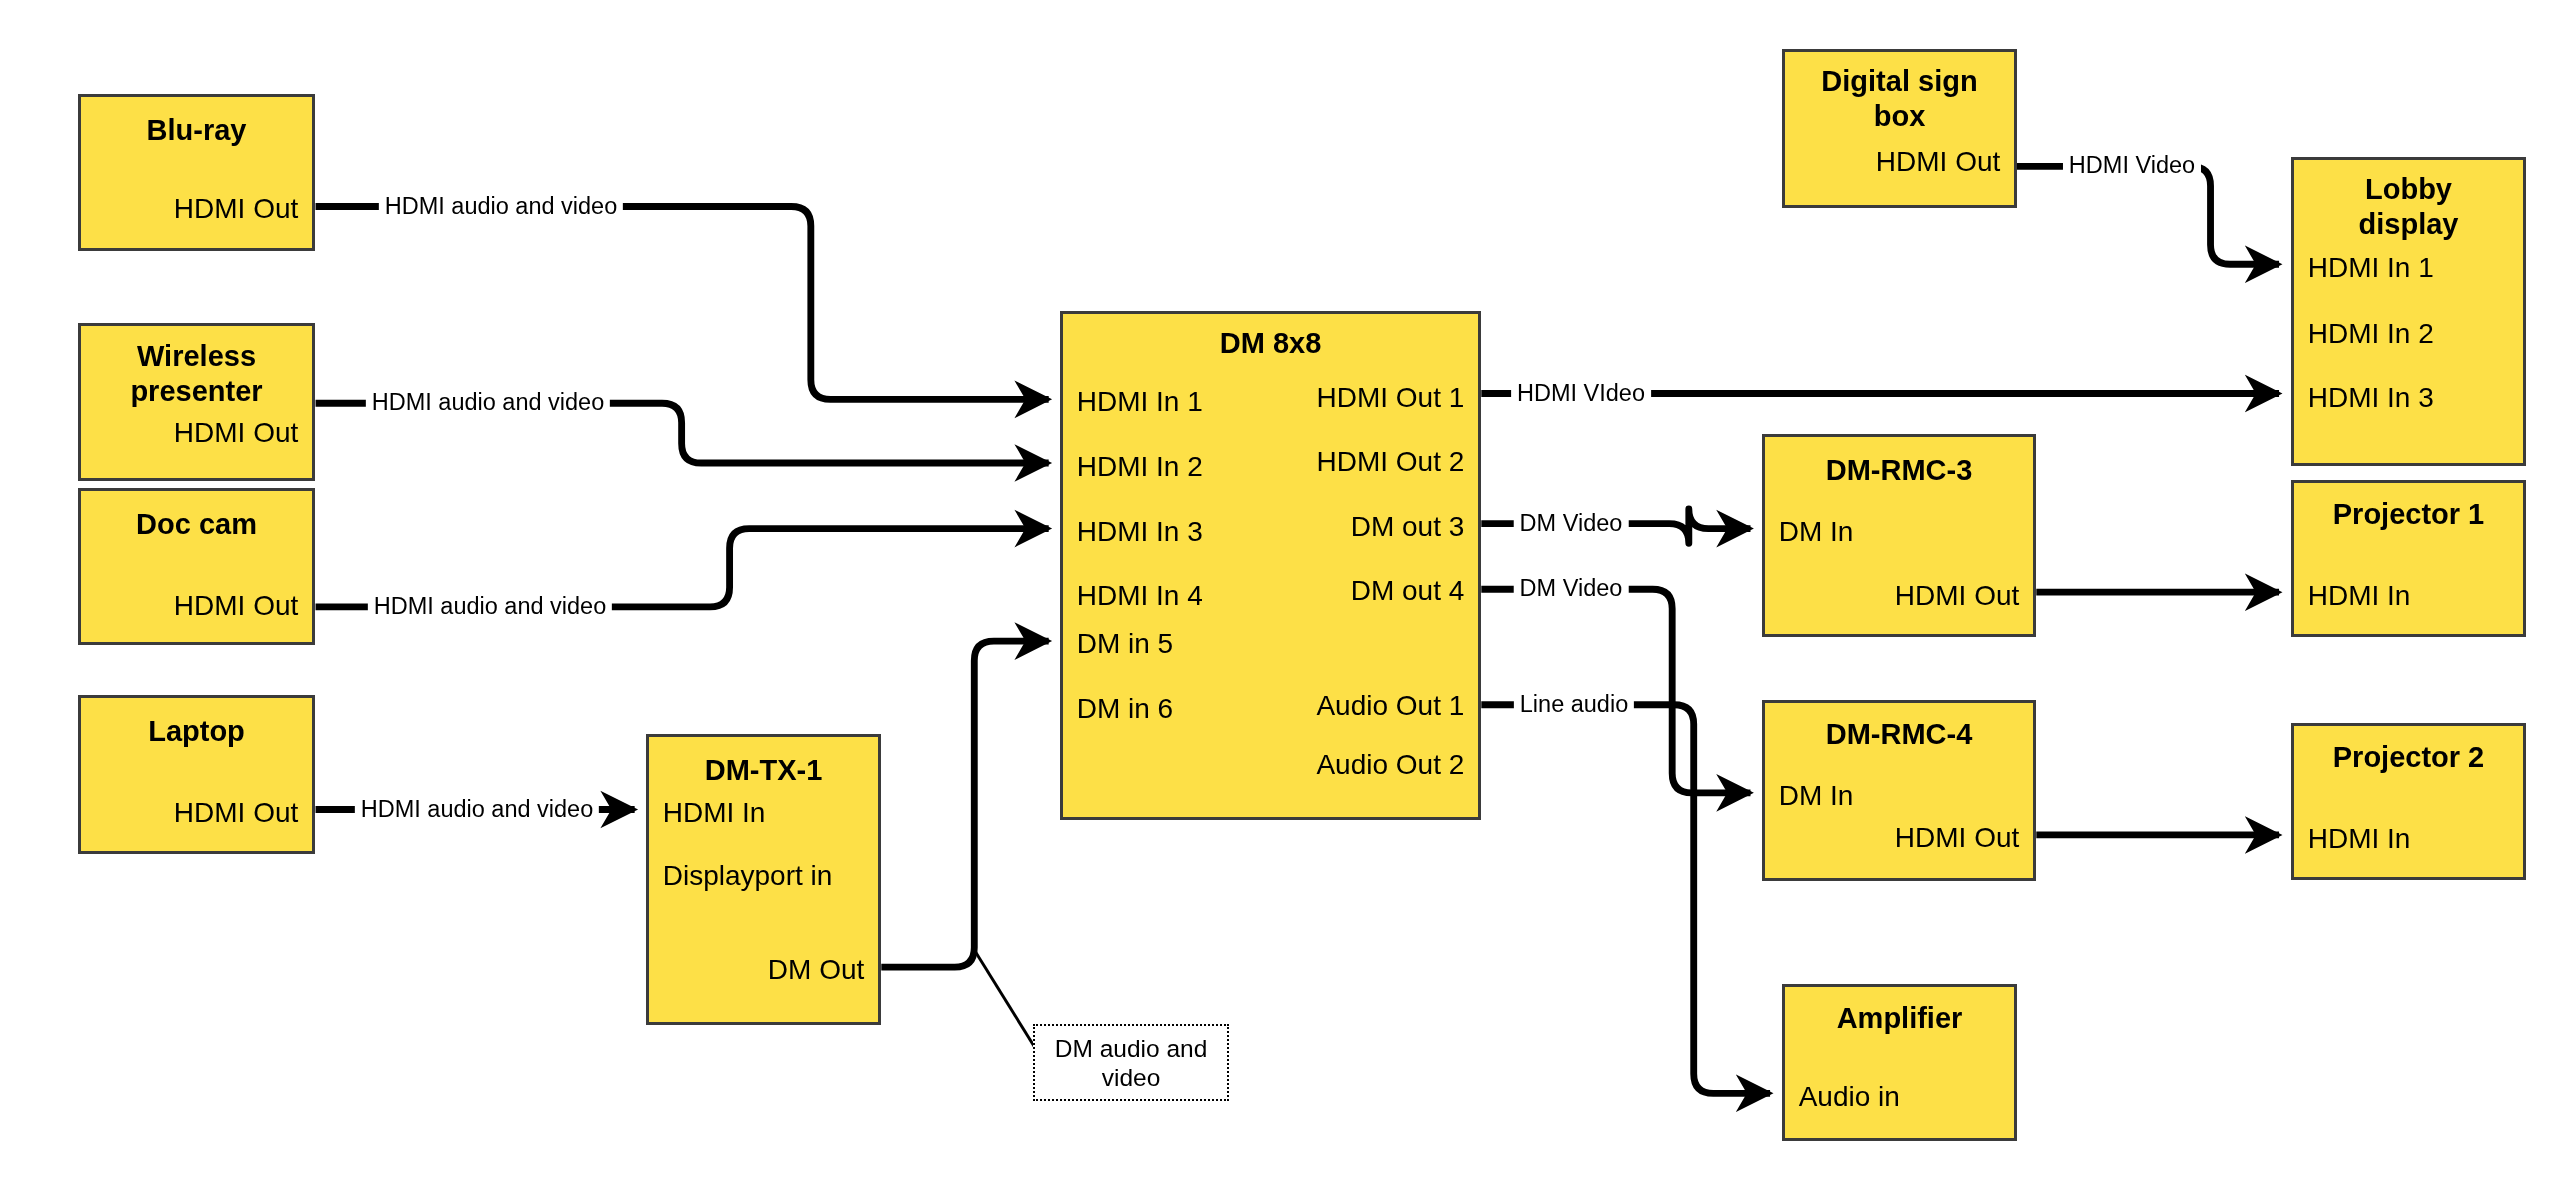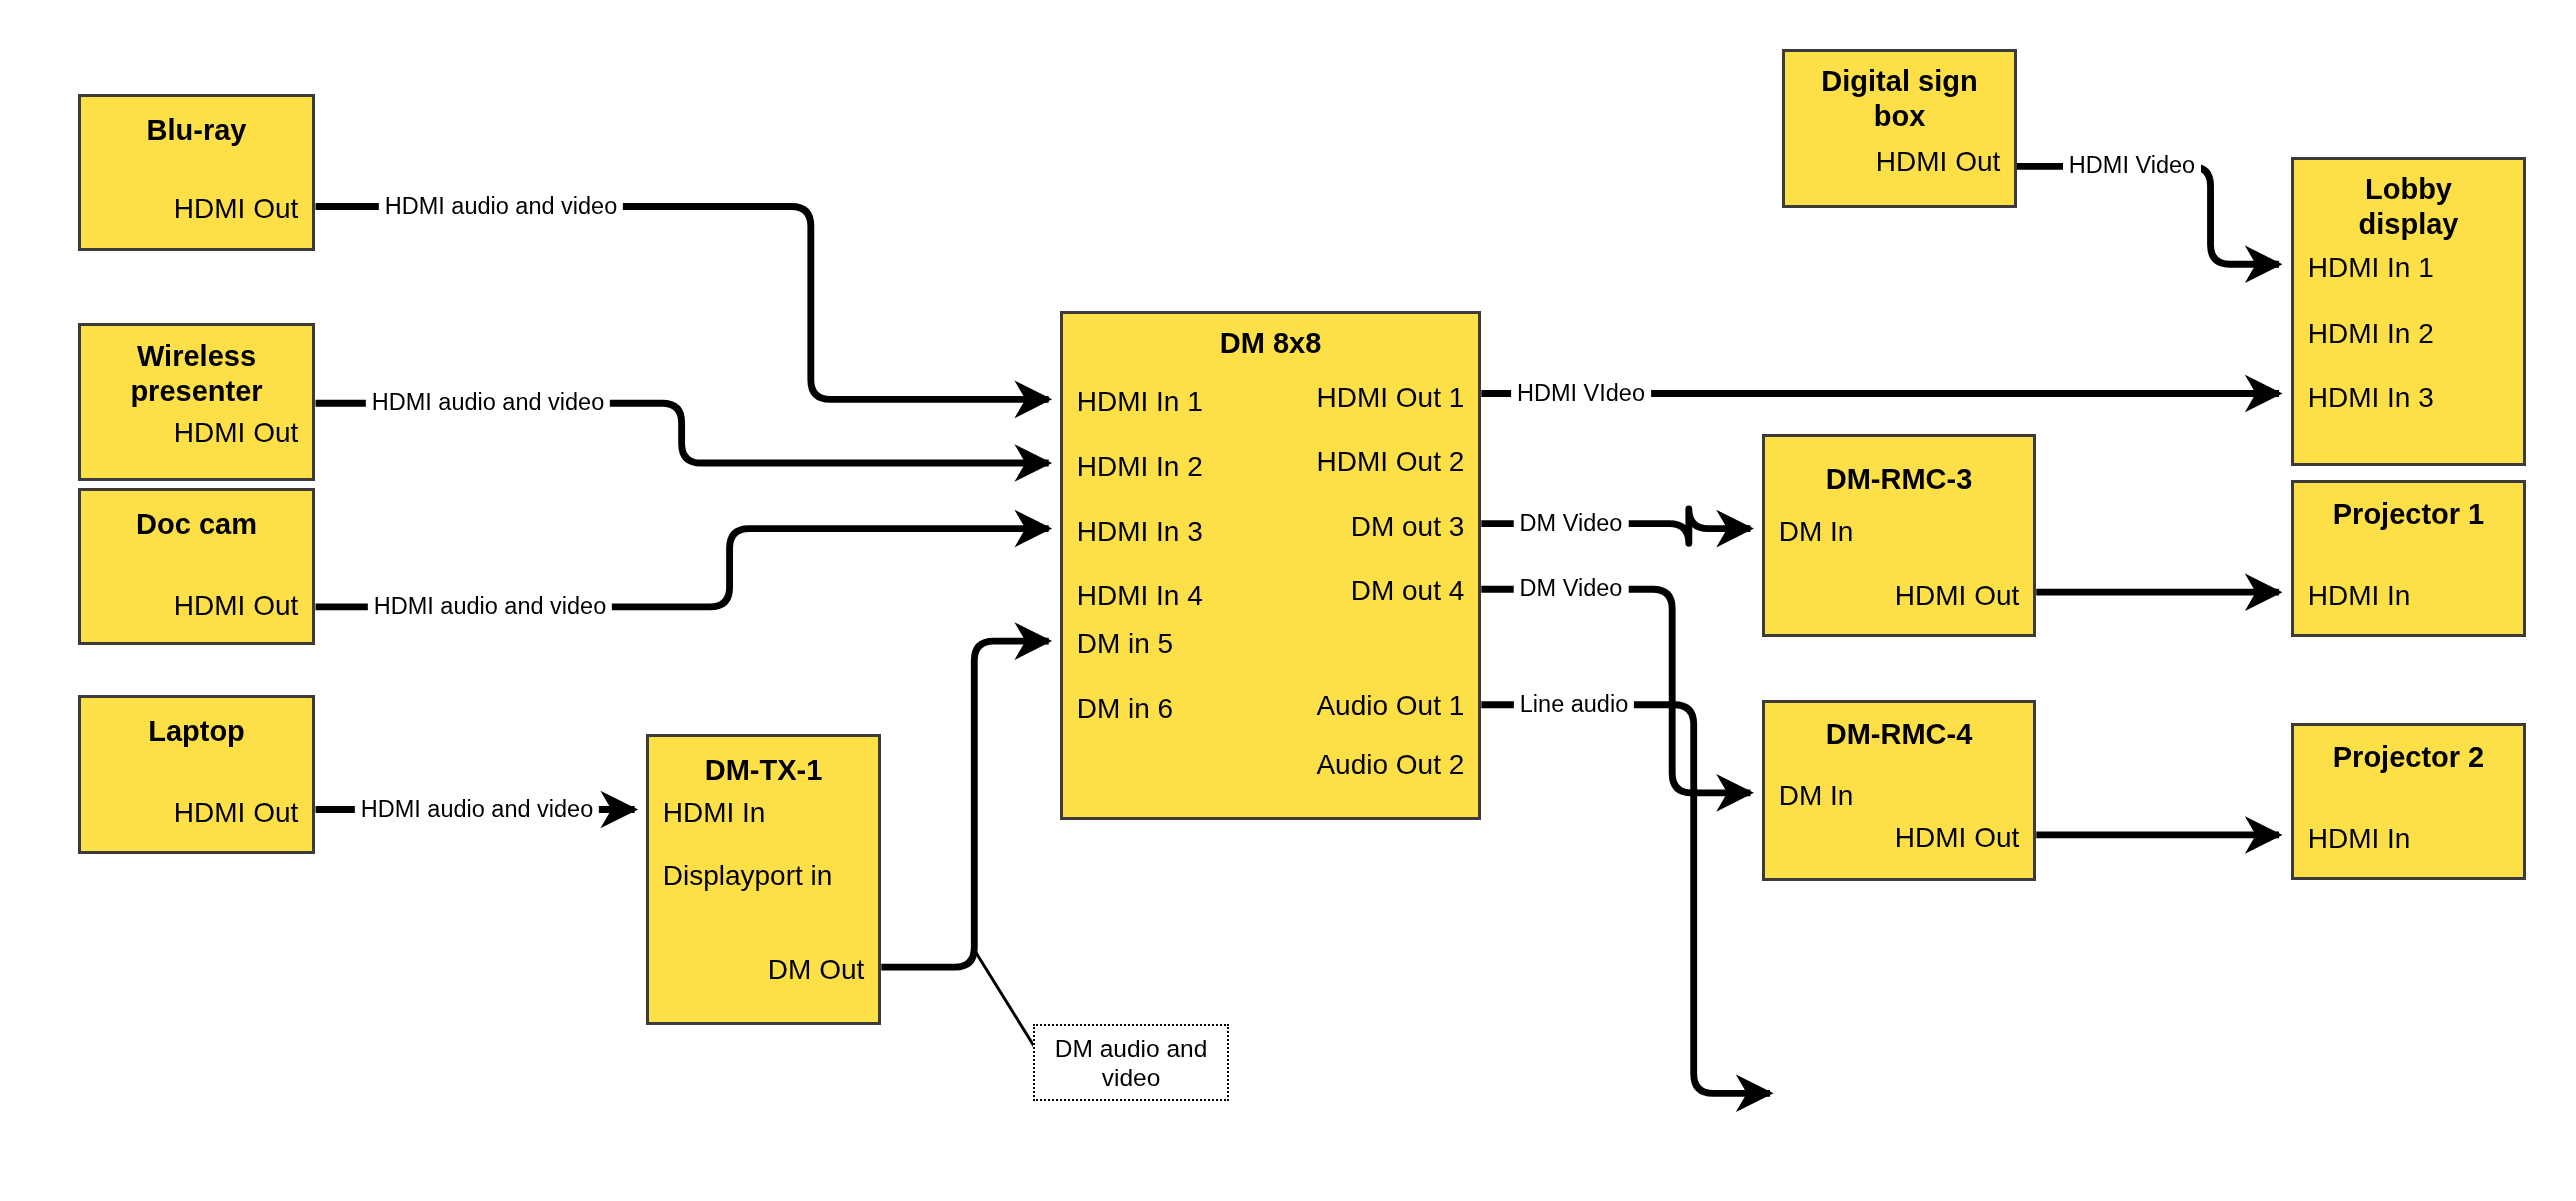--- a/index.html
+++ b/index.html
@@ -157,41 +157,45 @@
 
   <div class="node" style="left:2291px;top:157px;width:235px;height:309px;">
     <div class="title" style="top:11.7px;">Lobby
 display</div>
     <div class="port l" style="top:91px;">HDMI In 1</div>
     <div class="port l" style="top:157px;">HDMI In 2</div>
     <div class="port l" style="top:221px;">HDMI In 3</div>
   </div>
 
   <div class="node" style="left:1762px;top:434px;width:274px;height:203px;">
-    <div class="title" style="top:25px;">DM-RMC-3</div>
+    <div class="title" style="top:16px;">DM-RMC-3</div>
     <div class="port l" style="top:78px;">DM In</div>
     <div class="port r" style="top:142px;">HDMI Out</div>
   </div>
 
   <div class="node" style="left:1762px;top:700px;width:274px;height:181px;">
     <div class="title" style="top:13.7px;">DM-RMC-4</div>
     <div class="port l" style="top:76px;">DM In</div>
     <div class="port r" style="top:118px;">HDMI Out</div>
   </div>
 
   <div class="node" style="left:2291px;top:480px;width:235px;height:157px;">
     <div class="title" style="top:13.7px;">Projector 1</div>
     <div class="port l" style="top:96px;">HDMI In</div>
   </div>
 
   <div class="node" style="left:2291px;top:723px;width:235px;height:157px;">
     <div class="title" style="top:13.7px;">Projector 2</div>
     <div class="port l" style="top:96px;">HDMI In</div>
   </div>
 
+  <div class="node" style="left:1782px;top:984px;width:235px;height:157px;">
+    <div class="title" style="top:13.7px;">Amplifier</div>
+    <div class="port l" style="top:93px;">Audio in</div>
+  </div>
 
   <div class="edge-label" style="left:501px;top:207px;">HDMI audio and video</div>
   <div class="edge-label" style="left:488px;top:403px;">HDMI audio and video</div>
   <div class="edge-label" style="left:490px;top:607px;">HDMI audio and video</div>
   <div class="edge-label" style="left:477px;top:810px;">HDMI audio and video</div>
   <div class="edge-label" style="left:2132px;top:166px;">HDMI Video</div>
   <div class="edge-label" style="left:1581px;top:394px;">HDMI VIdeo</div>
   <div class="edge-label" style="left:1571px;top:524px;">DM Video</div>
   <div class="edge-label" style="left:1571px;top:589px;">DM Video</div>
   <div class="edge-label" style="left:1574px;top:705px;">Line audio</div>

